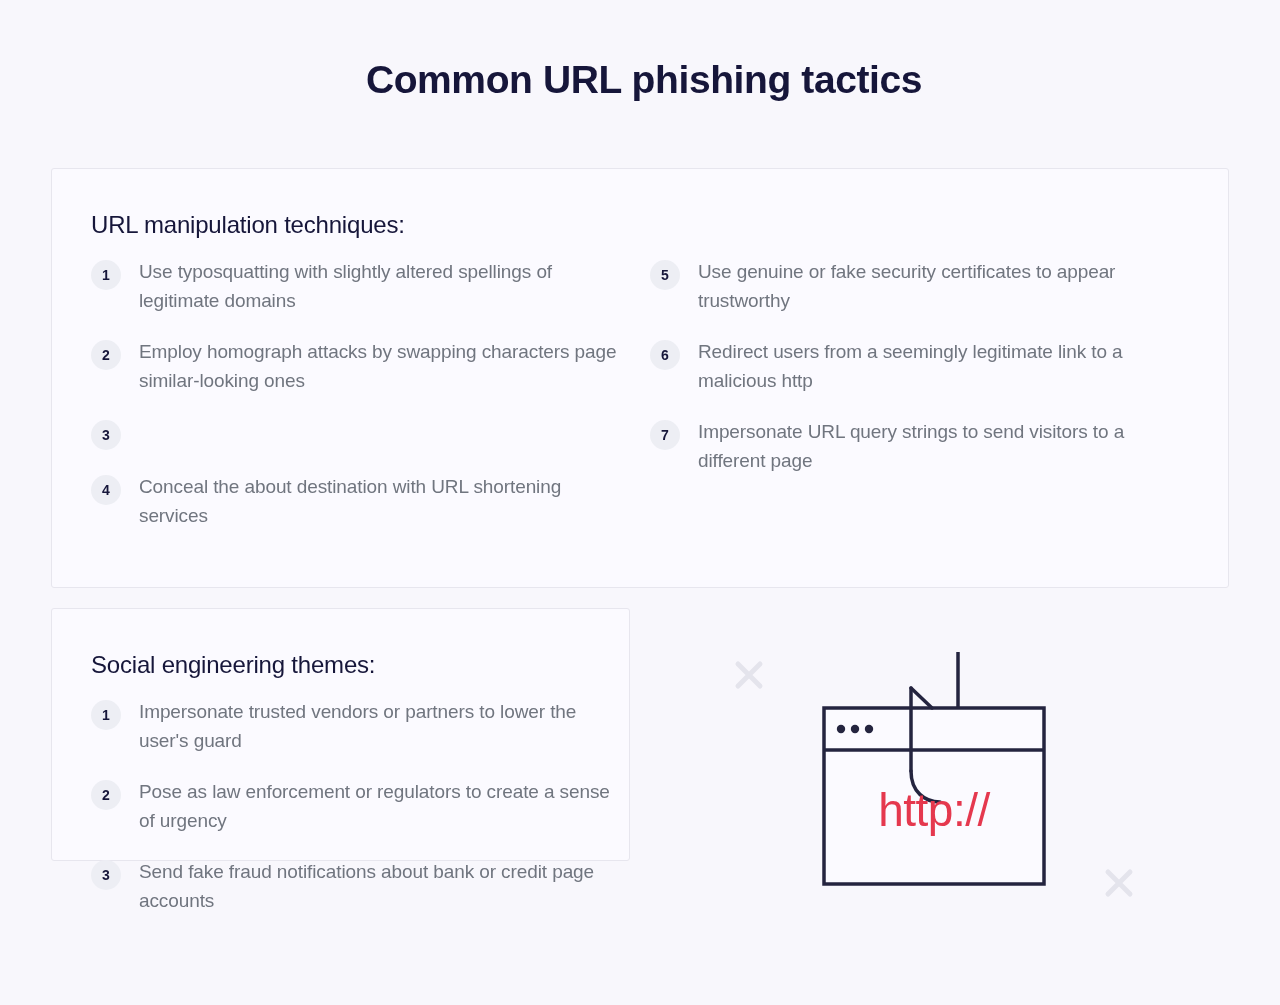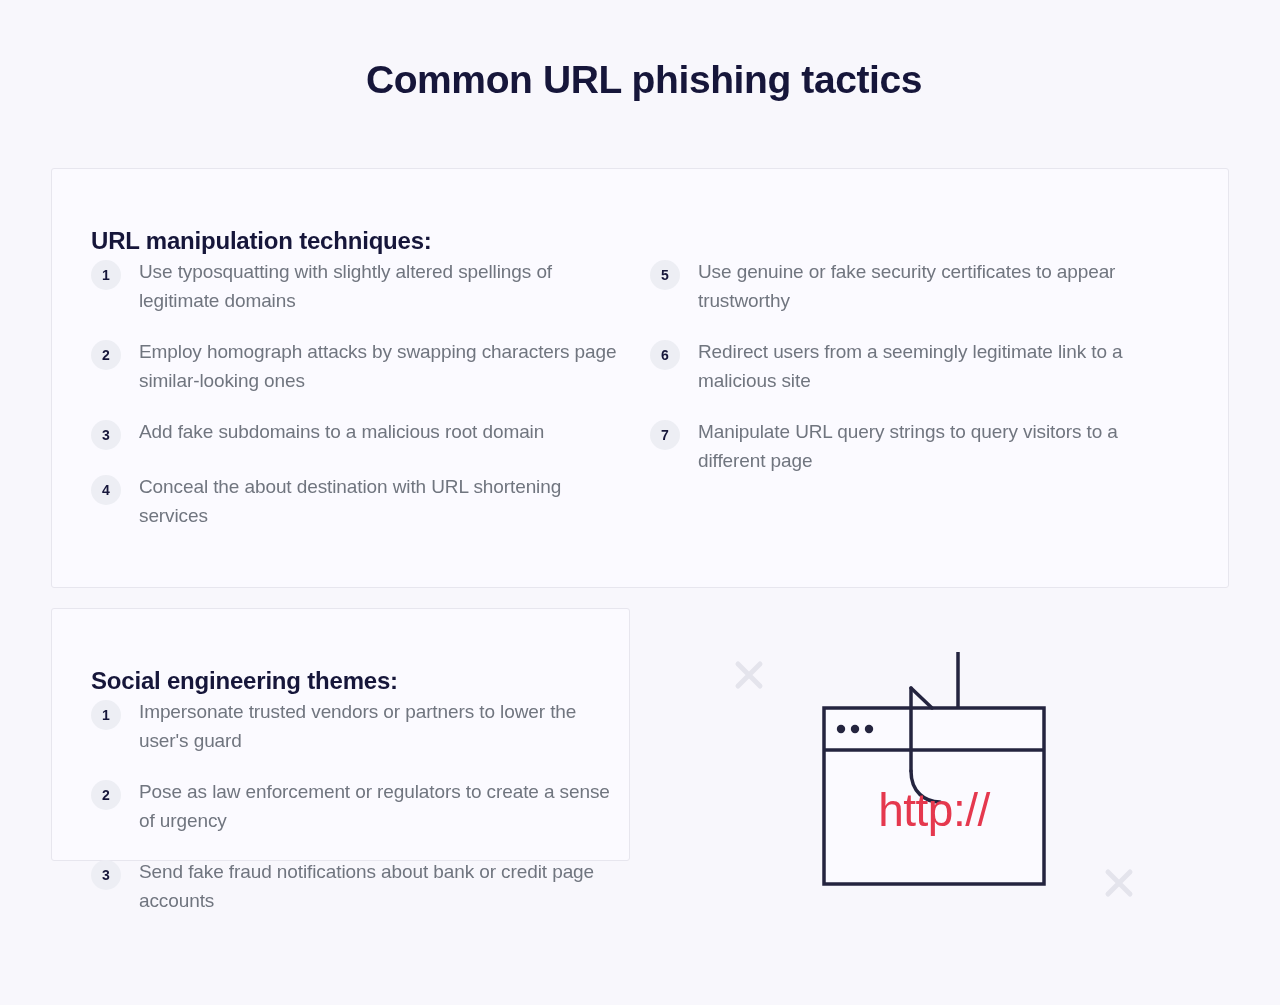--- a/index.html
+++ b/index.html
@@ -48,23 +48,23 @@
   .card-social {
     left: 51px;
     top: 608px;
     width: 579px;
     height: 253px;
   }
 
   .card-heading {
     position: absolute;
     left: 39px;
-    top: 38px;
+    top: 22px;
     font-size: 24px;
-    font-weight: 700;
+    font-weight: 400;
     letter-spacing: -0.2px;
     color: #16163a;
   }
 
   
   .list-col {
     position: absolute;
     box-sizing: border-box;
   }
   .card-techniques .col-left  { left: 39px;  top: 88px; width: 530px; }
@@ -132,44 +132,43 @@
       <span class="item-text">Use typosquatting with slightly altered spellings of legitimate domains</span>
     </div>
 
     <div class="list-item">
       <span class="badge">2</span>
       <span class="item-text">Employ homograph attacks by swapping characters page similar-looking ones</span>
     </div>
 
     <div class="list-item">
       <span class="badge">3</span>
-      <span class="item-text">Add fake subdomains to a malicious root domain</span>
     </div>
 
     <div class="list-item">
       <span class="badge">4</span>
       <span class="item-text">Conceal the about destination with URL shortening services</span>
     </div>
   </div>
 
   <div class="list-col col-right">
 
     <div class="list-item">
       <span class="badge">5</span>
       <span class="item-text">Use genuine or fake security certificates to appear trustworthy</span>
     </div>
 
     <div class="list-item">
       <span class="badge">6</span>
-      <span class="item-text">Redirect users from a seemingly legitimate link to a malicious site</span>
+      <span class="item-text">Redirect users from a seemingly legitimate link to a malicious http</span>
     </div>
 
     <div class="list-item">
       <span class="badge">7</span>
-      <span class="item-text">Manipulate URL query strings to query visitors to a different page</span>
+      <span class="item-text">Impersonate URL query strings to send visitors to a different page</span>
     </div>
   </div>
 </section>
 
 <section class="card card-social">
 
   <h2 class="card-heading">Social engineering themes:</h2>
 
   <div class="list-col col-left">
 

